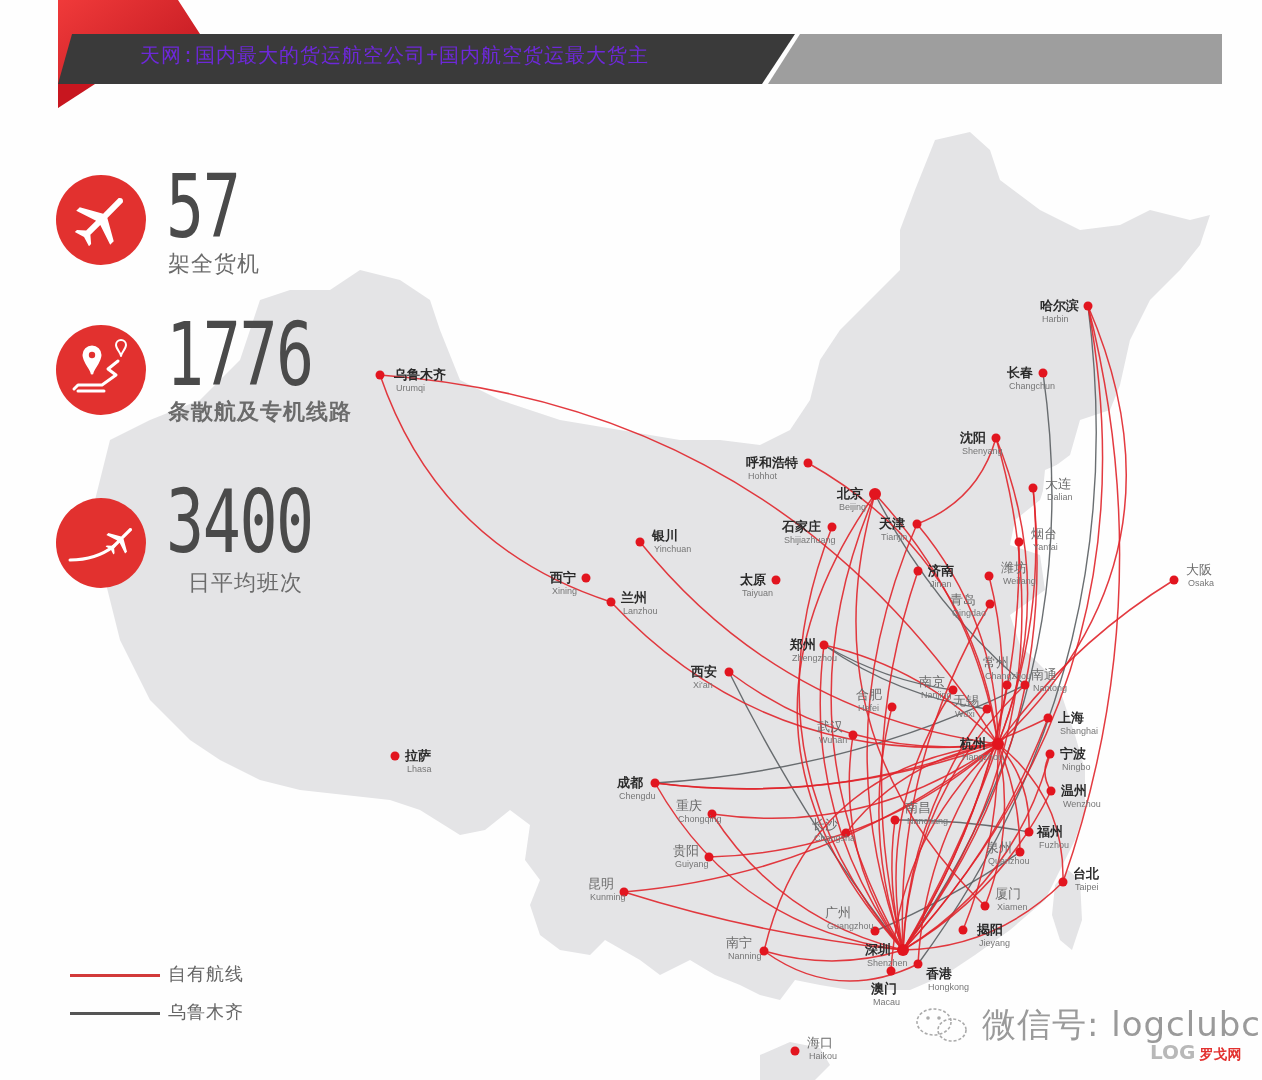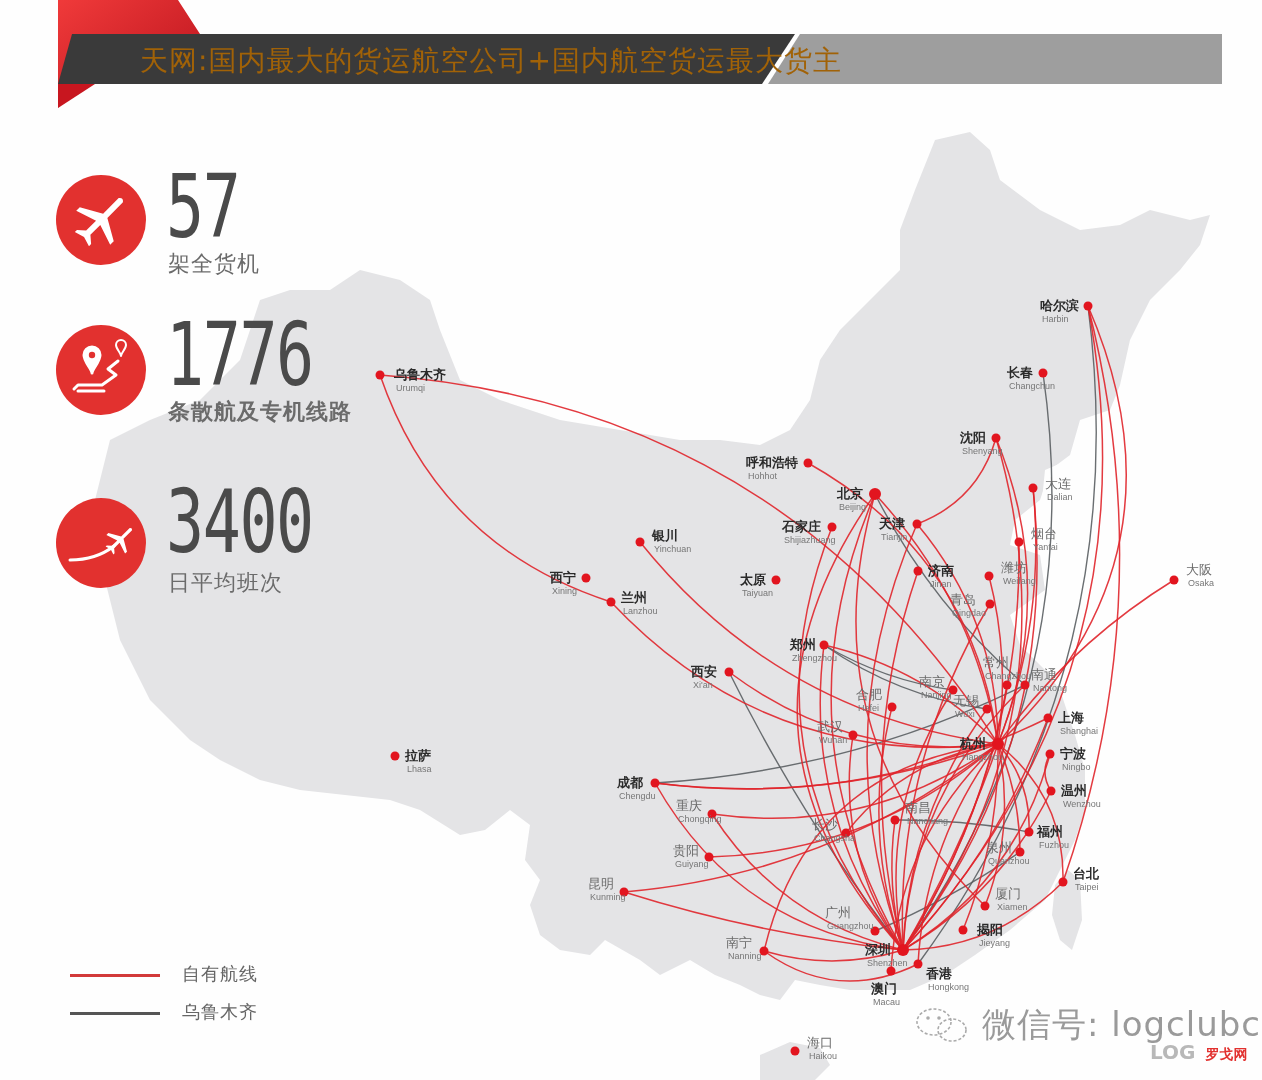--- a/index.html
+++ b/index.html
@@ -1,33 +1,33 @@
 <!DOCTYPE html>
 <html><head>
 <meta charset="utf-8">
 <style>
   html,body{margin:0;padding:0;background:#fefefe;}
   body{width:1262px;height:1080px;position:relative;overflow:hidden;font-family:"DejaVu Sans","Liberation Sans",sans-serif;}
   #banner{position:absolute;left:0;top:0;width:1262px;height:110px;}
-  #banner-title{position:absolute;left:140px;top:42px;font-size:28px;color:#a16207;letter-spacing:1px;white-space:nowrap;}
+  #banner-title{position:absolute;left:140px;top:42px;font-size:20px;color:#6d28d9;letter-spacing:1px;white-space:nowrap;font-family:Liberation Mono, monospace;}
   #map{position:absolute;left:0;top:0;width:1262px;height:1080px;}
   .stat{position:absolute;left:56px;}
   .stat .circle{position:absolute;left:0;top:0;width:90px;height:90px;border-radius:50%;background:#e2312f;}
   .stat .circle svg{position:absolute;left:0;top:0;}
   .stat .num{position:absolute;left:110px;font-family:"DejaVu Sans Mono","Liberation Mono",monospace;color:#4a4a4a;font-weight:normal;letter-spacing:-2px;transform:scaleX(0.72);transform-origin:left top;white-space:nowrap;}
   .stat .lbl{position:absolute;left:112px;font-size:22px;color:#6b6b6b;white-space:nowrap;letter-spacing:1px;}
   #legend{position:absolute;left:70px;top:960px;}
   .leg-row{position:relative;height:38px;}
   .leg-line{position:absolute;left:0;top:14px;width:90px;height:3px;}
-  .leg-lbl{position:absolute;left:112px;top:2px;font-size:18px;color:#666;white-space:nowrap;letter-spacing:1px;}
+  .leg-lbl{position:absolute;left:98px;top:2px;font-size:18px;color:#666;white-space:nowrap;letter-spacing:1px;}
   #watermark{position:absolute;left:912px;top:1002px;}
   #wm-text{position:absolute;left:70px;top:0;font-size:34px;color:#9a9a9a;white-space:nowrap;letter-spacing:1px;}
   #wm-logo{position:absolute;left:238px;top:38px;font-size:20px;white-space:nowrap;}
   #wm-logo .l{color:#b8b8b8;font-weight:bold;}
-  #wm-logo .cn{color:#e2312f;font-size:14px;font-weight:bold;margin-left:10px;}
+  #wm-logo .cn{color:#e2312f;font-size:14px;font-weight:bold;margin-left:4px;}
   .city-zh{font-size:13px;font-weight:bold;fill:#2a2a2a;font-family:"DejaVu Sans","Liberation Sans",sans-serif;}
   .city-zh.light{font-weight:normal;fill:#6a6a6a;}
   .city-en{font-size:9px;fill:#777;font-family:"Liberation Sans","DejaVu Sans",sans-serif;}
 </style>
 </head>
 <body>
 
 <svg id="map" width="1262" height="1080" viewBox="0 0 1262 1080">
   <path fill="#e4e4e6" d="
     M 935 140 L 970 132 L 990 150 L 1000 180 L 1040 210 L 1080 230 L 1120 225 L 1150 210 L 1190 220 L 1210 215
@@ -405,21 +405,21 @@
 <div class="stat" style="top:498px;">
   <div class="circle">
     <svg width="90" height="90" viewBox="0 0 90 90">
       <path d="M 14 62 Q 40 62 58 48" fill="none" stroke="#fff" stroke-width="3" stroke-linecap="round"></path>
       <g transform="translate(64,42) rotate(45) scale(0.55)" fill="#fff">
         <path d="M -3 -28 Q 0 -32 3 -28 L 3 -6 L 24 6 L 24 11 L 3 4 L 3 18 L 10 24 L 10 27 L 0 24 L -10 27 L -10 24 L -3 18 L -3 4 L -24 11 L -24 6 L -3 -6 Z"></path>
       </g>
     </svg>
   </div>
   <div class="num" style="top:-28px;font-size:88px;">3400</div>
-  <div class="lbl" style="top:70px;">日平均班次</div>
+  <div class="lbl" style="top:70px;margin-left:20px;">日平均班次</div>
 </div>
 
 <div id="legend">
   <div class="leg-row">
     <div class="leg-line" style="background:#d23a3a;"></div>
     <div class="leg-lbl">自有航线</div>
   </div>
   <div class="leg-row">
     <div class="leg-line" style="background:#555;"></div>
     <div class="leg-lbl">乌鲁木齐</div>

